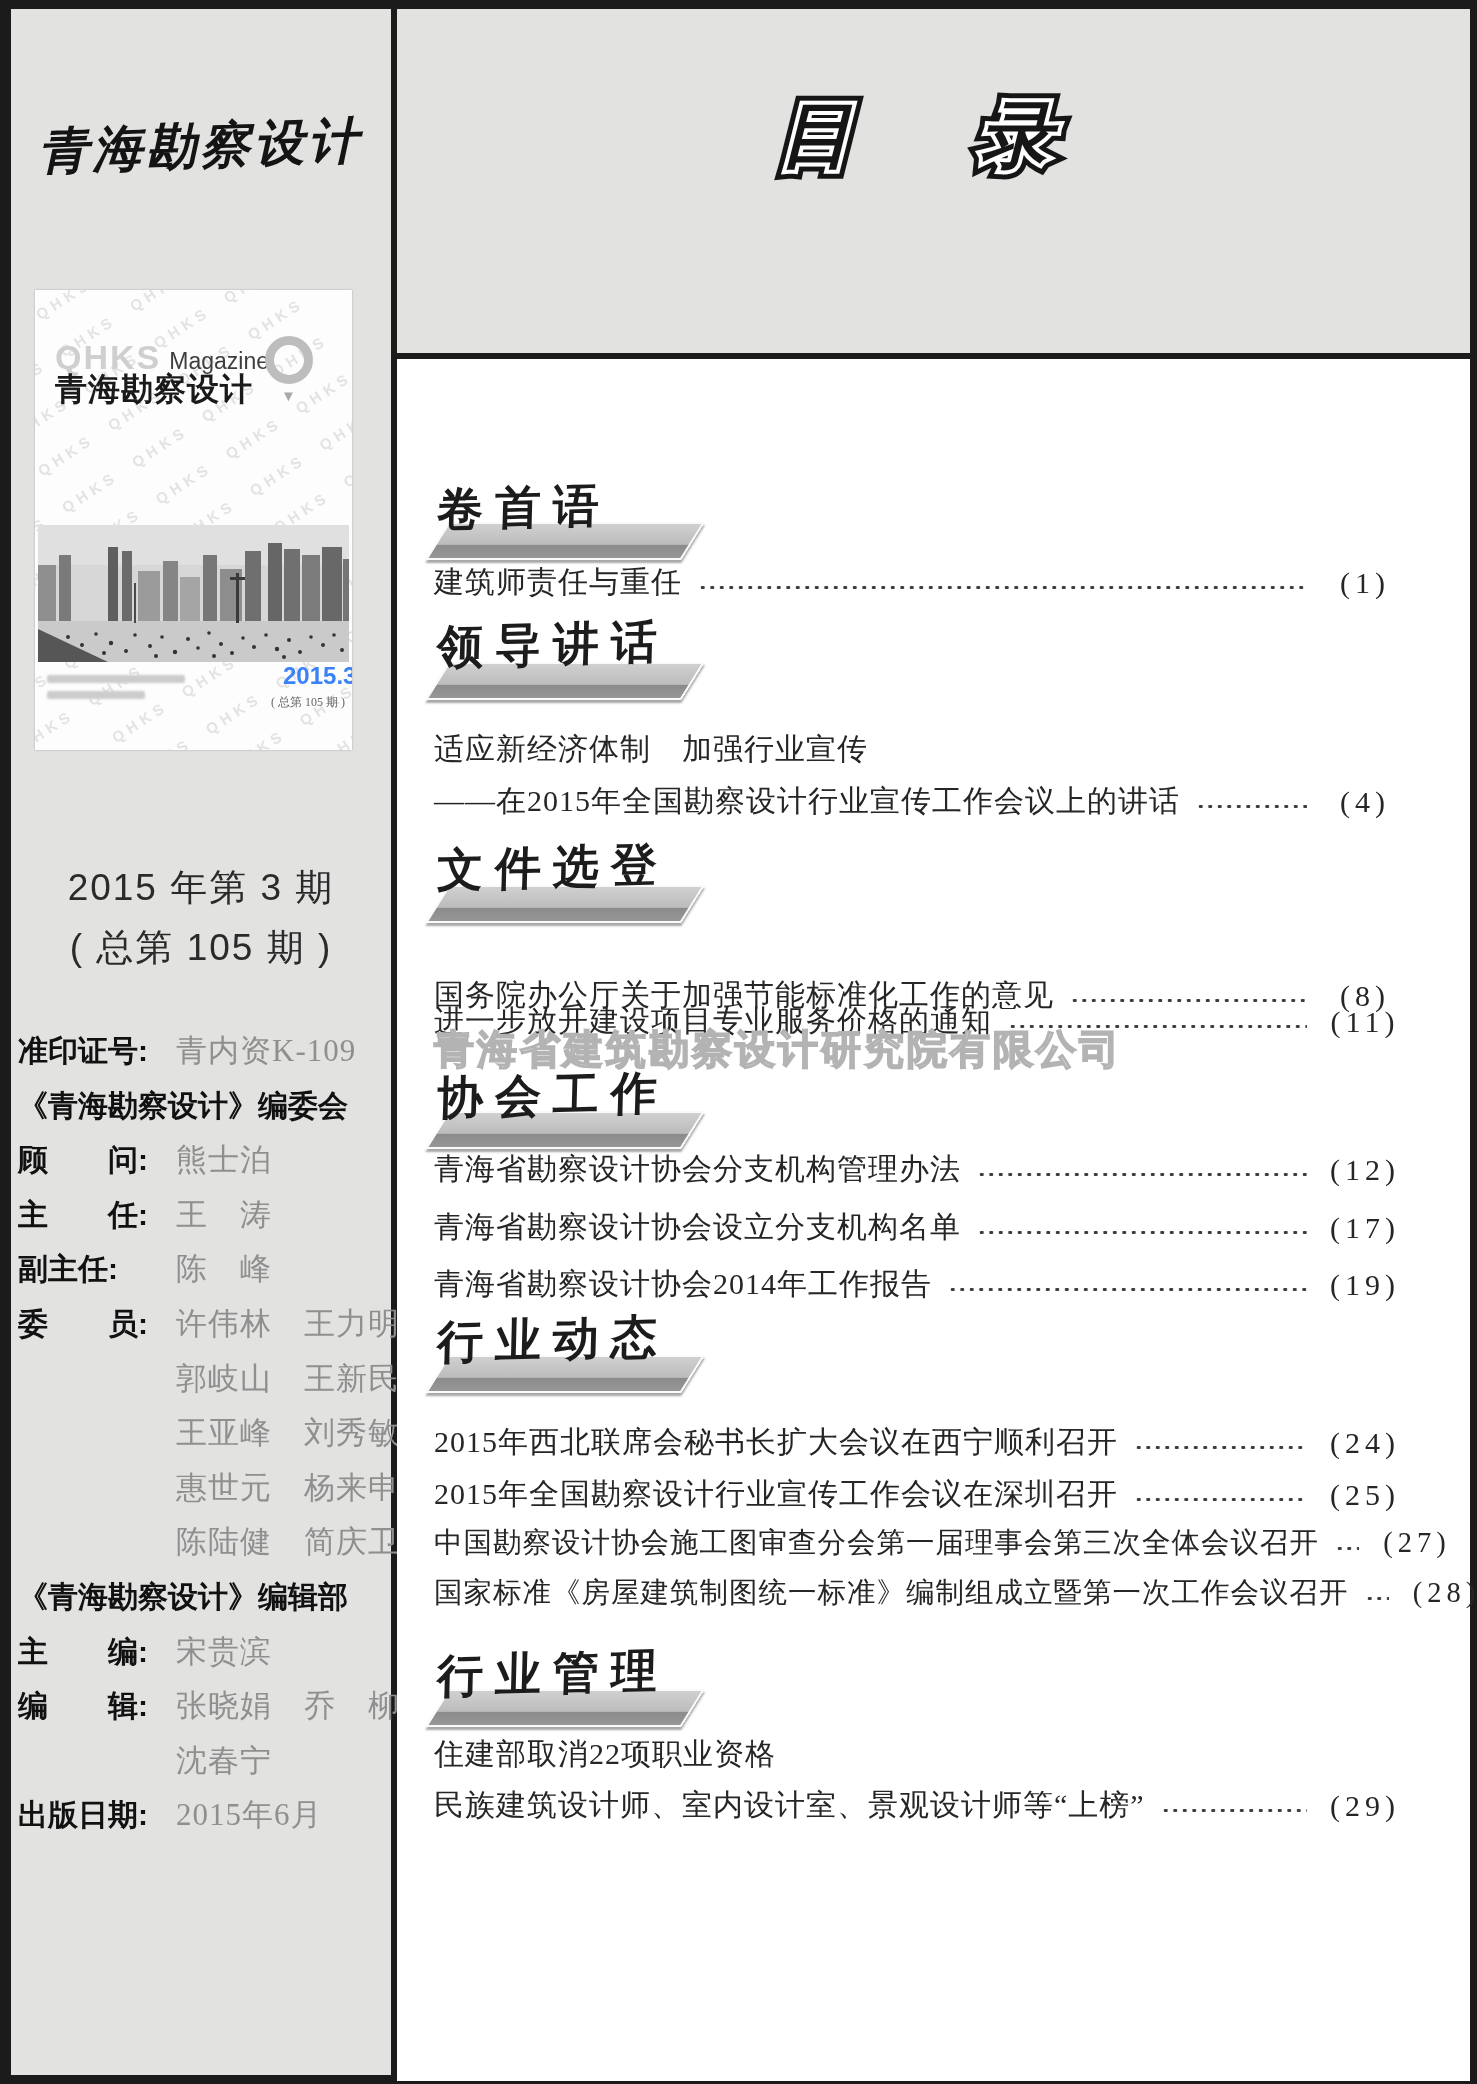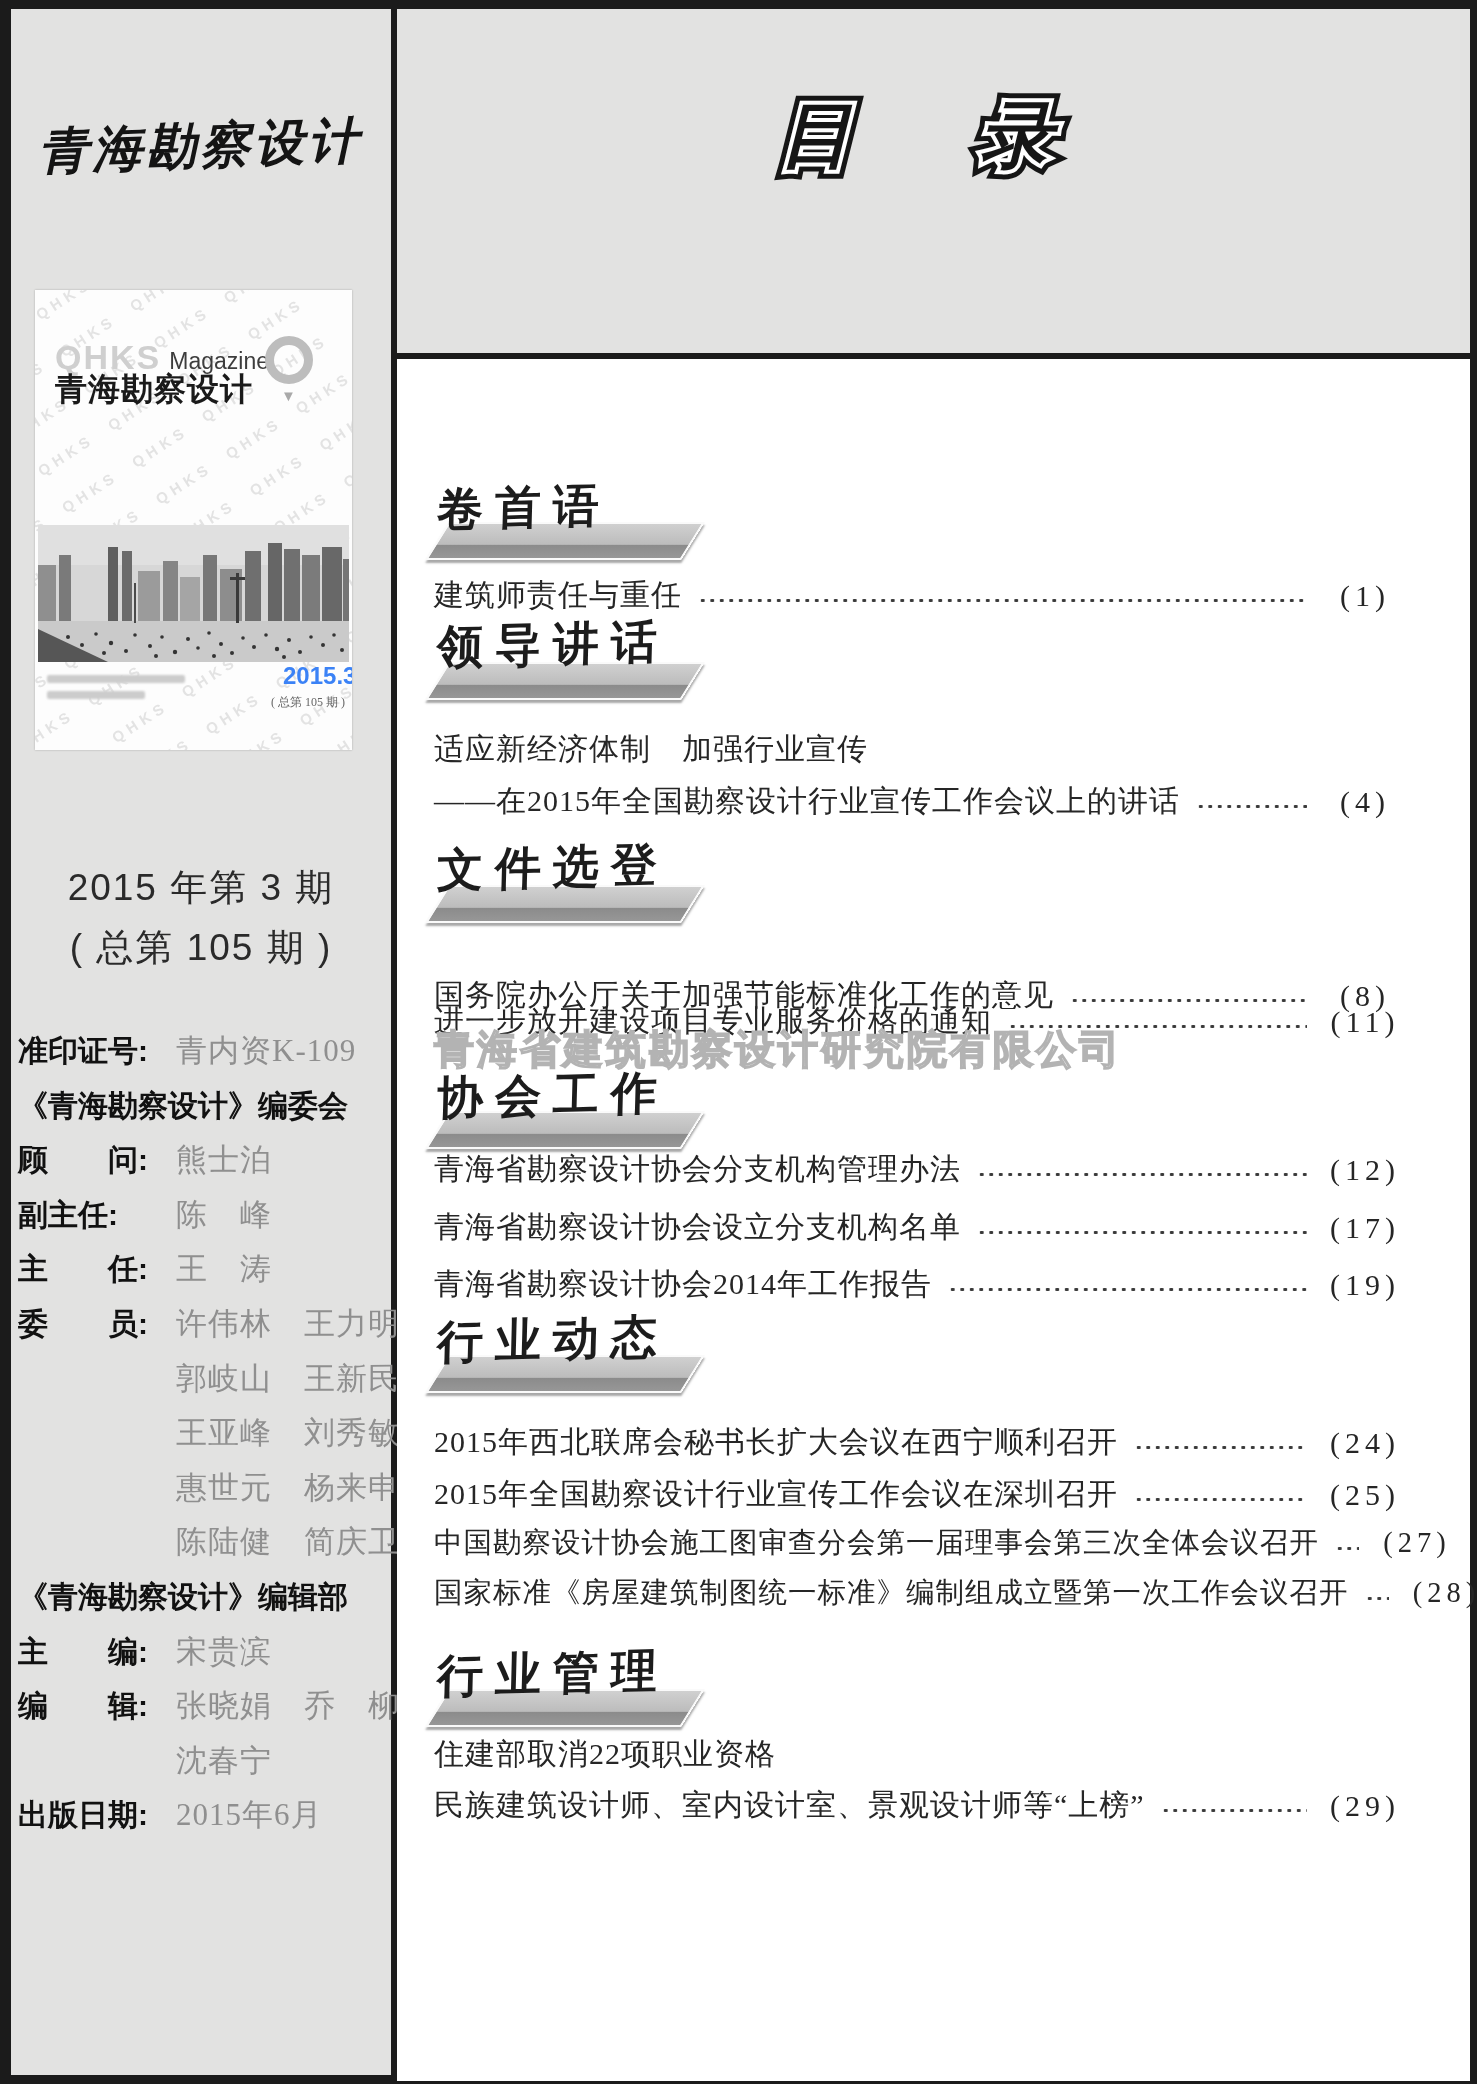--- a/index.html
+++ b/index.html
@@ -178,24 +178,24 @@
 
     <div class="mast">
       <div class="mast-row">
         <span class="mast-label">准印证号:</span><span class="mast-value">青内资K-109</span>
       </div>
       <div class="mast-row mast-heading">《青海勘察设计》编委会</div>
       <div class="mast-row">
         <span class="mast-label">顾　　问:</span><span class="mast-value">熊士泊</span>
       </div>
       <div class="mast-row">
+        <span class="mast-label">主　　任:</span><span class="mast-value">王　涛</span>
+      </div>
+      <div class="mast-row">
         <span class="mast-label">副主任:</span><span class="mast-value">陈　峰</span>
-      </div>
-      <div class="mast-row">
-        <span class="mast-label">主　　任:</span><span class="mast-value">王　涛</span>
       </div>
       <div class="mast-row">
         <span class="mast-label">委　　员:</span><span class="mast-value">许伟林　王力明</span>
       </div>
       <div class="mast-row">
         <span class="mast-label"></span><span class="mast-value">郭岐山　王新民</span>
       </div>
       <div class="mast-row">
         <span class="mast-label"></span><span class="mast-value">王亚峰　刘秀敏</span>
       </div>
@@ -220,21 +220,21 @@
       </div>
     </div>
   </aside>
 
   <div class="toc-title" data-text="目　录">目　录</div>
 
   <main class="white-box">
 
     <div class="sec-title" style="left:40px;top:118px;">卷首语</div>
     <div class="bar3d" style="left:40px;top:163px;"></div>
-    <div class="toc-entry" style="top:216px;">
+    <div class="toc-entry" style="top:203px;">
       <span class="t">建筑师责任与重任</span>
       <span class="leader"></span>
       <span class="pageno">(1)</span>
     </div>
 
     <div class="sec-title" style="left:40px;top:255px;">领导讲话</div>
     <div class="bar3d" style="left:40px;top:303px;"></div>
     <div class="toc-entry" style="top:370px;">
       <span class="t">适应新经济体制　加强行业宣传</span>
     </div>

